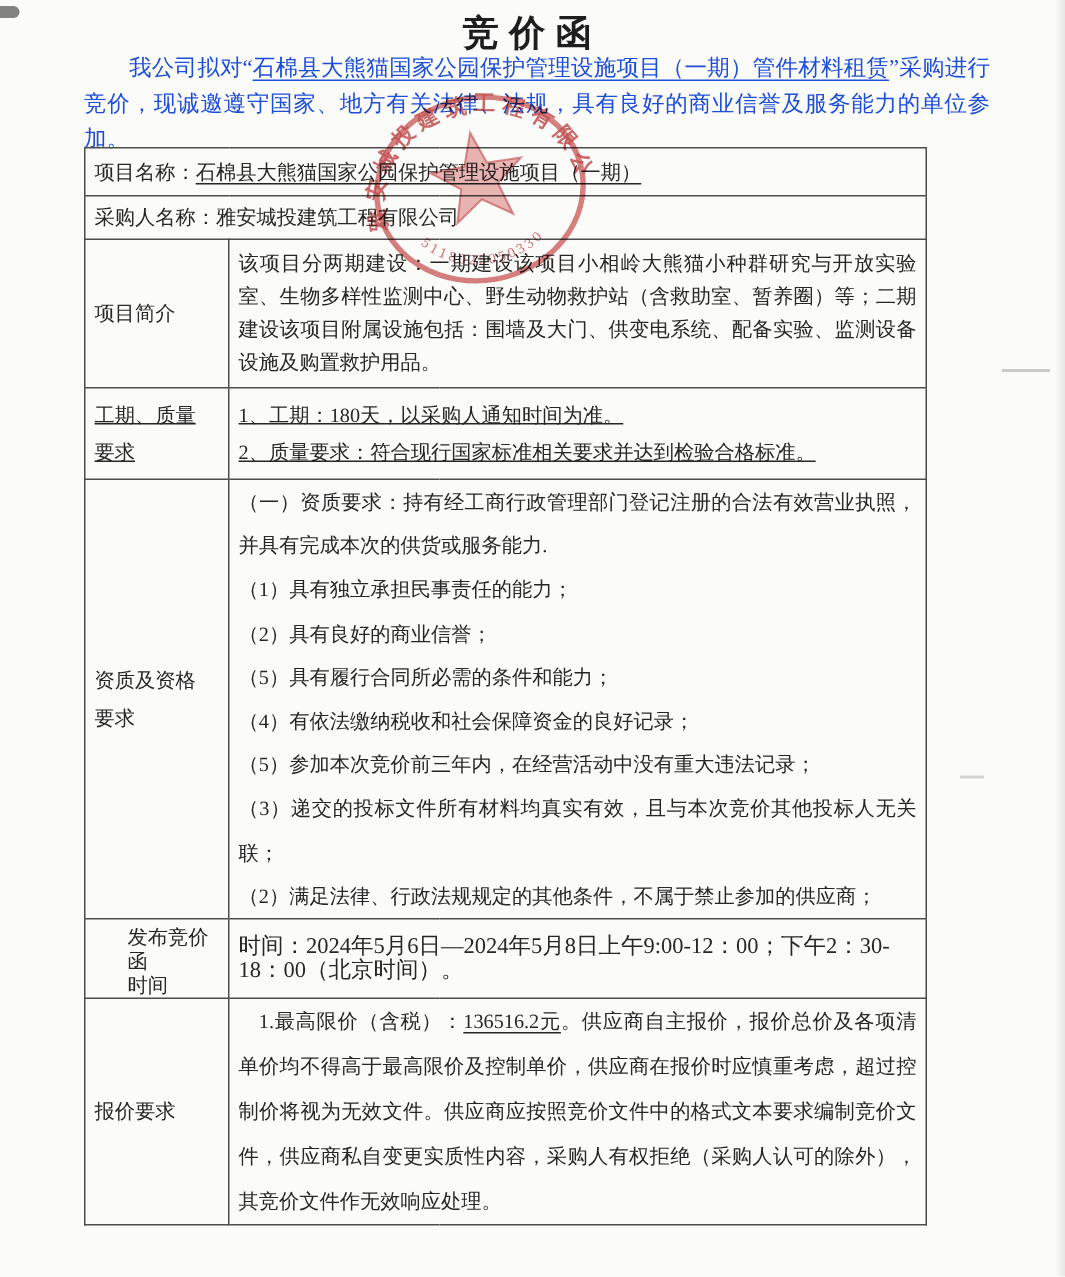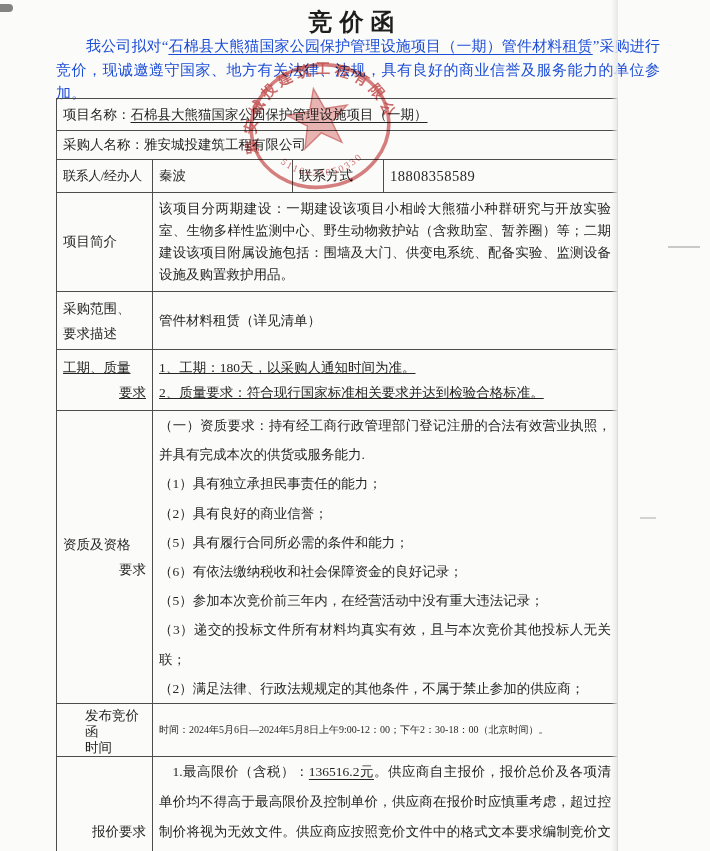--- a/index.html
+++ b/index.html
@@ -3,21 +3,21 @@
 <meta charset="utf-8">
 <style>
   html,body{margin:0;padding:0;}
   body{
     width:710px;height:851px;
     background:#fbfbf9;
     font-family:"Liberation Serif","DejaVu Serif",serif;
     color:#262626;
     overflow:hidden;
   }
-  .sheet{position:relative;width:618px;height:851px;}
+  .sheet{position:relative;width:710px;height:851px;}
 
   .doc-title{
     position:absolute;left:0;top:6px;width:710px;
     text-align:center;font-size:24px;font-weight:bold;
     letter-spacing:7px;color:#1e1e1e;margin:0;
   }
   .intro{
     position:absolute;left:56px;top:35px;width:604px;
     font-size:15px;line-height:23.5px;text-align:justify;
     text-indent:2em;margin:0;color:#1d4ed8;
@@ -31,35 +31,35 @@
   }
   table.main td{
     border:1px solid #4d4d4d;
     padding:0 6px;
     vertical-align:middle;
     overflow:hidden;
   }
   td.label{padding-left:6px;}
   td.content{padding-left:8px;padding-right:6px;}
   .lbl2{display:block;}
-  .lbl-center{text-align:right;}
+  .lbl-center{text-align:left;}
   .r1{height:32px;padding-left:27px;} .r2{height:29px;} .r3{height:33px;}
   .r4 td{height:98px;}
   .r5 td{height:57px;}
   .r6 td{height:60px;text-decoration:underline;}
   .r7 td{height:264px;margin-top:28px;}
   .r8 td{height:41px;}
   .r9 td{height:121px;}
 
   .v-top{vertical-align:top;padding-top:7px;}
   .just{text-align:justify;}
   .lh33{line-height:22px;}
   .lh25{line-height:25px;}
   .r7 .content p{margin:0;line-height:29.2px;text-align:justify;}
-  .r8 .content-inner{line-height:16px;font-size:10px;width:452px;}
+  .r8 .content-inner{line-height:16px;font-size:15px;width:452px;}
   .r8 td.label{vertical-align:top;padding-top:4px;line-height:16px;padding-left:28px;}
   .r9 .quote-p{margin:0;line-height:30px;text-indent:1em;text-align:justify;}
   .duration-line{margin:0;line-height:25px;}
   .contact-name{padding-left:12px;}
   .phone{padding-left:13px;font-size:14.5px;letter-spacing:.5px;}
   .nowrap{white-space:nowrap;}
   .small-label{font-size:13px;letter-spacing:-.4px;}
 
   
   .seal{
@@ -94,39 +94,26 @@
 
     <tbody>
         <tr class="r1">
       <td colspan="4"><span>项目名称：</span><span class="u">石棉县大熊猫国家公园保护管理设施项目（一期）</span></td>
     </tr>
 
     <tr class="r2">
       <td colspan="4"><span>采购人名称：</span><span>雅安城投建筑工程有限公司</span></td>
     </tr>
 
-    <tr class="r3">
-      <td class="label nowrap small-label">联系人/经办人</td>
-      <td class="contact-name">秦波</td>
-      <td>联系方式</td>
-      <td class="phone">18808358589</td>
-    </tr>
 
     <tr class="r4">
       <td class="label v-top">项目简介</td>
       <td class="content just lh33 v-top" colspan="3">该项目分两期建设：一期建设该项目小相岭大熊猫小种群研究与开放实验室、生物多样性监测中心、野生动物救护站（含救助室、暂养圈）等；二期建设该项目附属设施包括：围墙及大门、供变电系统、配备实验、监测设备设施及购置救护用品。</td>
     </tr>
 
-    <tr class="r5">
-      <td class="label lh25">
-        <span class="lbl2">采购范围、</span>
-        <span class="lbl2">要求描述</span>
-      </td>
-      <td class="content v-top" colspan="3">管件材料租赁（详见清单）</td>
-    </tr>
 
     <tr class="r6">
       <td class="label lh25">
         <span class="lbl2">工期、质量</span>
         <span class="lbl2 lbl-center">要求</span>
       </td>
       <td class="content" colspan="3">
         <p class="duration-line">1、工期：180天，以采购人通知时间为准。</p>
         <p class="duration-line">2、质量要求：符合现行国家标准相关要求并达到检验合格标准。</p>
       </td>
@@ -135,21 +122,21 @@
     <tr class="r7">
       <td class="label lh25">
         <span class="lbl2">资质及资格</span>
         <span class="lbl2 lbl-center">要求</span>
       </td>
       <td class="content" colspan="3">
         <p>（一）资质要求：持有经工商行政管理部门登记注册的合法有效营业执照，并具有完成本次的供货或服务能力.</p>
         <p>（1）具有独立承担民事责任的能力；</p>
         <p>（2）具有良好的商业信誉；</p>
         <p>（5）具有履行合同所必需的条件和能力；</p>
-        <p>（6）有依法缴纳税收和社会保障资金的良好记录；</p>
+        <p>（4）有依法缴纳税收和社会保障资金的良好记录；</p>
         <p>（5）参加本次竞价前三年内，在经营活动中没有重大违法记录；</p>
         <p>（3）递交的投标文件所有材料均真实有效，且与本次竞价其他投标人无关联；</p>
         <p>（2）满足法律、行政法规规定的其他条件，不属于禁止参加的供应商；</p>
       </td>
     </tr>
 
     <tr class="r8">
       <td class="label">
         <span class="lbl2">发布竞价函</span>
         <span class="lbl2">时间</span>

